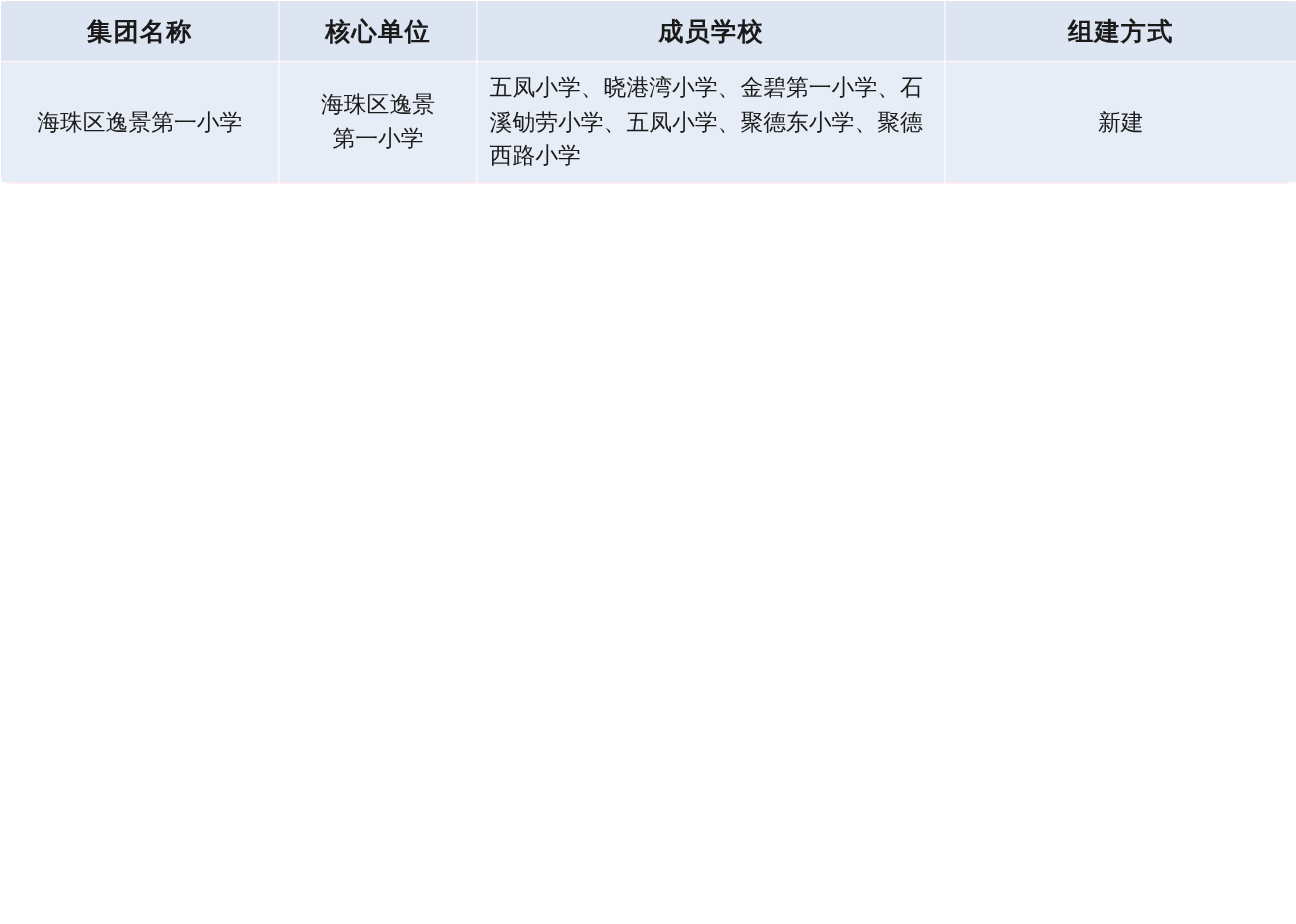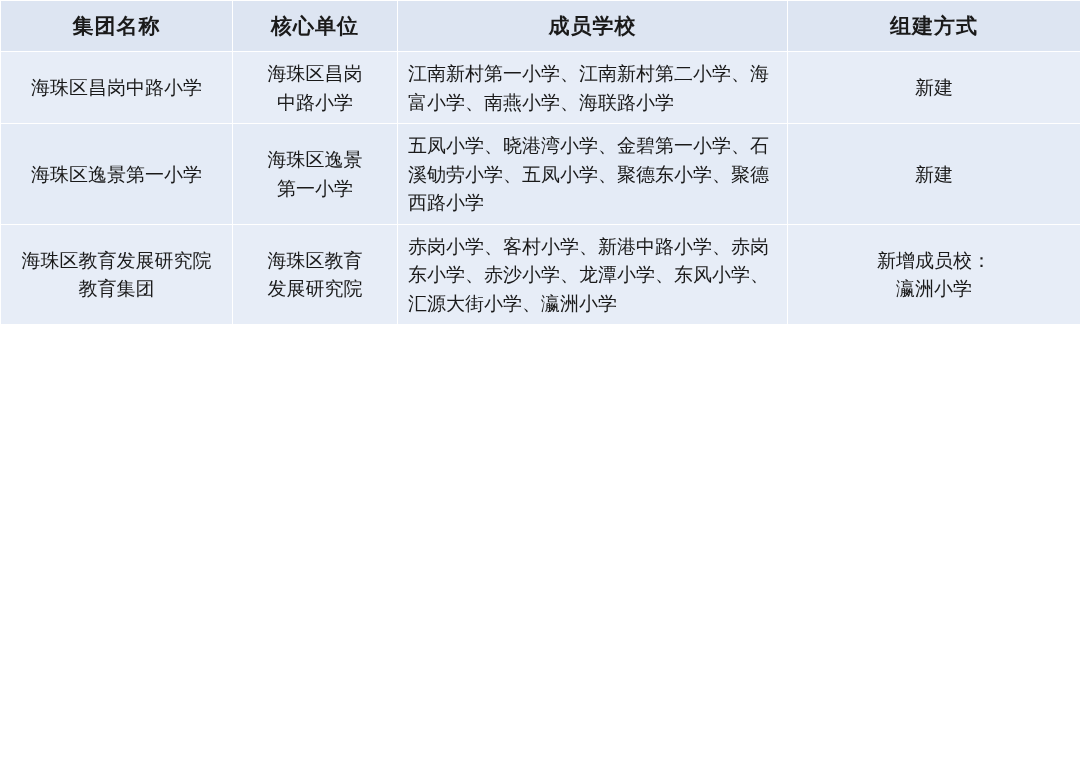--- a/index.html
+++ b/index.html
@@ -76,37 +76,21 @@
     <thead>
       <tr>
         <th>集团名称</th>
         <th>核心单位</th>
         <th>成员学校</th>
         <th>组建方式</th>
       </tr>
     </thead>
     <tbody>
       <tr>
-        <td class="center nowrap-block">海珠区昌岗中路小学</td>
-        <td class="center nowrap-block">海珠区昌岗
-中路小学</td>
-        <td class="left">江南新村第一小学、江南新村第二小学、海富小学、南燕小学、海联路小学</td>
-        <td class="center nowrap-block">新建</td>
-      </tr>
-      <tr>
         <td class="center nowrap-block">海珠区逸景第一小学</td>
         <td class="center nowrap-block">海珠区逸景
 第一小学</td>
         <td class="left">五凤小学、晓港湾小学、金碧第一小学、石溪劬劳小学、五凤小学、聚德东小学、聚德西路小学</td>
         <td class="center nowrap-block">新建</td>
       </tr>
-      <tr>
-        <td class="center nowrap-block">海珠区教育发展研究院
-教育集团</td>
-        <td class="center nowrap-block">海珠区教育
-发展研究院</td>
-        <td class="left">赤岗小学、客村小学、新港中路小学、赤岗东小学、赤沙小学、龙潭小学、东风小学、汇源大街小学、瀛洲小学</td>
-        <td class="center nowrap-block">新增成员校：
-瀛洲小学</td>
-      </tr>
     </tbody>
   </table>
 </div>
 
 </body></html>

